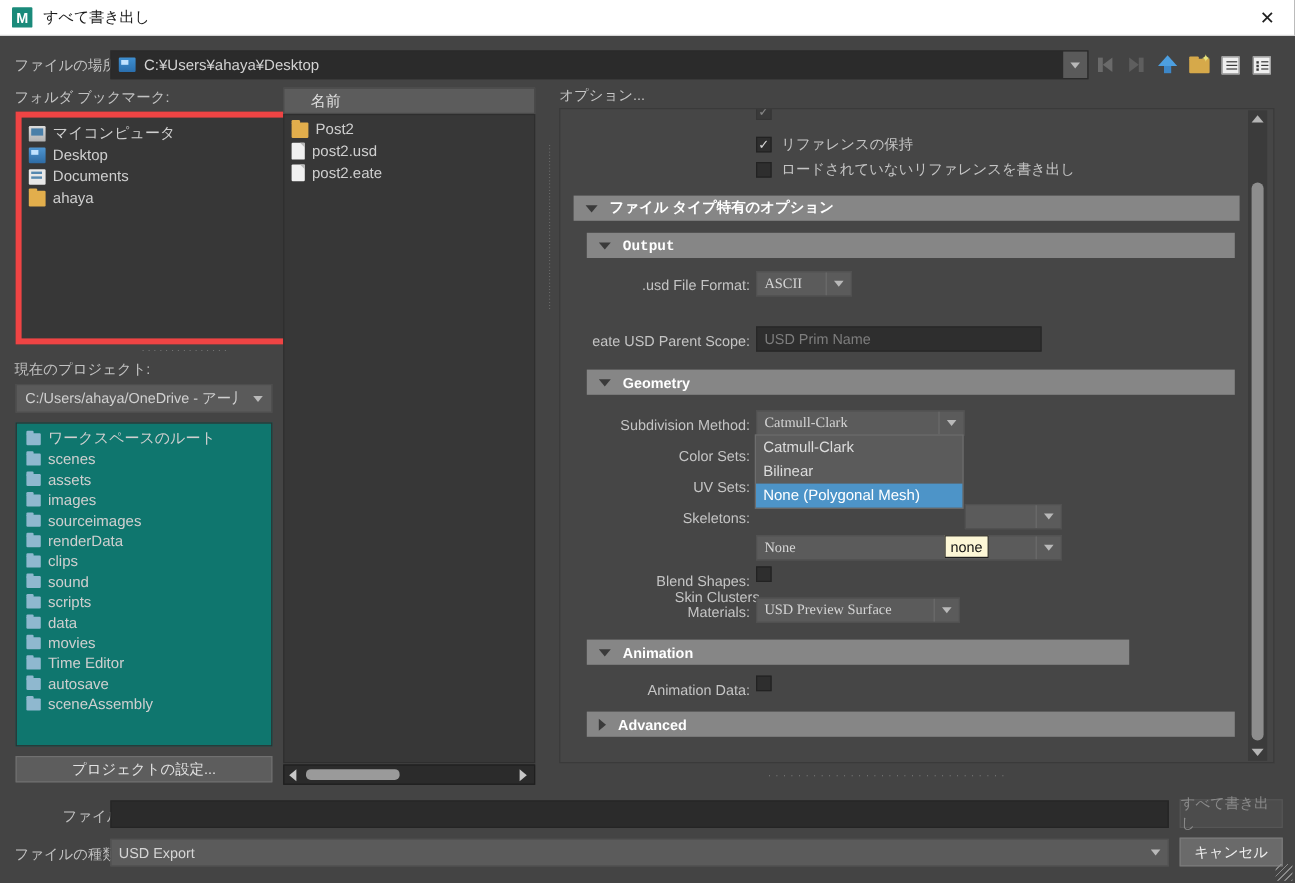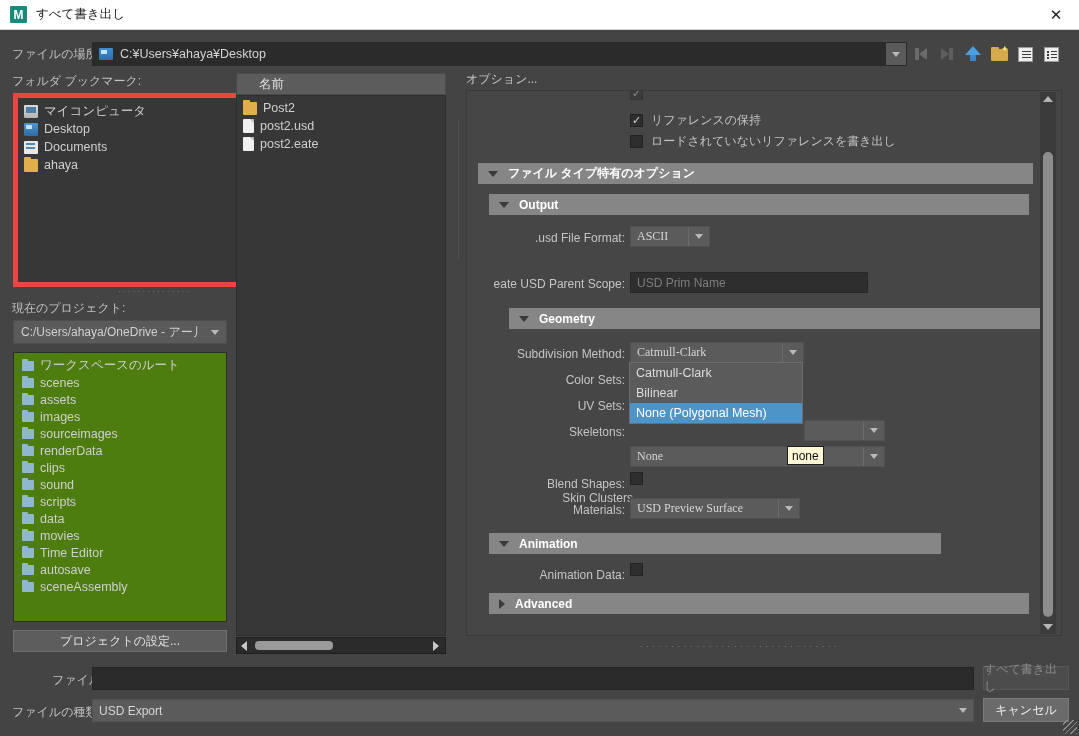--- a/index.html
+++ b/index.html
@@ -141,21 +141,21 @@
   .proj-label { position: absolute; left: 12px; top: 300px; }
   .proj-combo {
     position: absolute; left: 13px; top: 320px; width: 214px; height: 24px;
     background: #5a5a5a; border: 1px solid #4d4d4d; display: flex; align-items: center;
   }
   .proj-combo .val { font-size: 12px; color: #d0d0d0; padding-left: 7px; flex: 1; white-space: nowrap; overflow: hidden; }
   .proj-combo .arrow { width: 22px; display: flex; align-items: center; justify-content: center; }
 
   .proj-list {
     position: absolute; left: 13px; top: 352px; width: 214px; height: 270px;
-    background: #4d7c0f; border: 1px solid #2e2e2e; padding: 4px 0; overflow: hidden;
+    background: #0f766e; border: 1px solid #2e2e2e; padding: 4px 0; overflow: hidden;
   }
   .proj-item { height: 17px; display: flex; align-items: center; padding-left: 8px; }
   .proj-item span.lbl { font-size: 12.5px; color: #cfcfcf; }
 
   .proj-settings-btn {
     position: absolute; left: 13px; top: 630px; width: 214px; height: 22px;
     background: #5d5d5d; border: 1px solid #707070;
     display: flex; align-items: center; justify-content: center;
     color: #e2e2e2; font-size: 12px;
   }
@@ -490,39 +490,39 @@
       <div class="chkrow" style="left:163px; top:60px;">
         <div class="chk"></div>
         <div class="txt">ロードされていないリファレンスを書き出し</div>
       </div>
 
       <div class="section-bar" style="left:11px; top:90px; width:555px;">
         <div class="sec-tri-down"></div>
         <span>ファイル タイプ特有のオプション</span>
       </div>
 
-      <div class="section-bar" style="left:22px; top:121px; width:540px;">
+      <div class="section-bar" style="left:22px; top:121px; width:540px;font-family:Liberation Mono, monospace;">
         <div class="sec-tri-down"></div>
         <span>Output</span>
       </div>
 
       <div class="field-label" style="left:30px; top:158px; width:128px;">.usd File Format:</div>
       <div class="combo" style="left:163px; top:153px; width:80px;">
         <div class="val">ASCII</div>
         <div class="arrow">
             <div class="caret-down"></div>
           </div>
       </div>
 
       <div class="field-label" style="left:-8px; top:204px; width:166px;">eate USD Parent Scope:</div>
       <div class="textinput" style="left:163px; top:199px; width:238px;">
         <div class="ph">USD Prim Name</div>
       </div>
 
-      <div class="section-bar" style="left:22px; top:235px; width:540px;margin-left:20px;">
+      <div class="section-bar" style="left:22px; top:235px; width:540px;">
         <div class="sec-tri-down"></div>
         <span>Geometry</span>
       </div>
 
       <div class="field-label" style="left:18px; top:274px; width:140px;">Subdivision Method:</div>
       <div class="combo" style="left:163px; top:269px; width:174px;">
         <div class="val">Catmull-Clark</div>
         <div class="arrow">
             <div class="caret-down"></div>
           </div>

